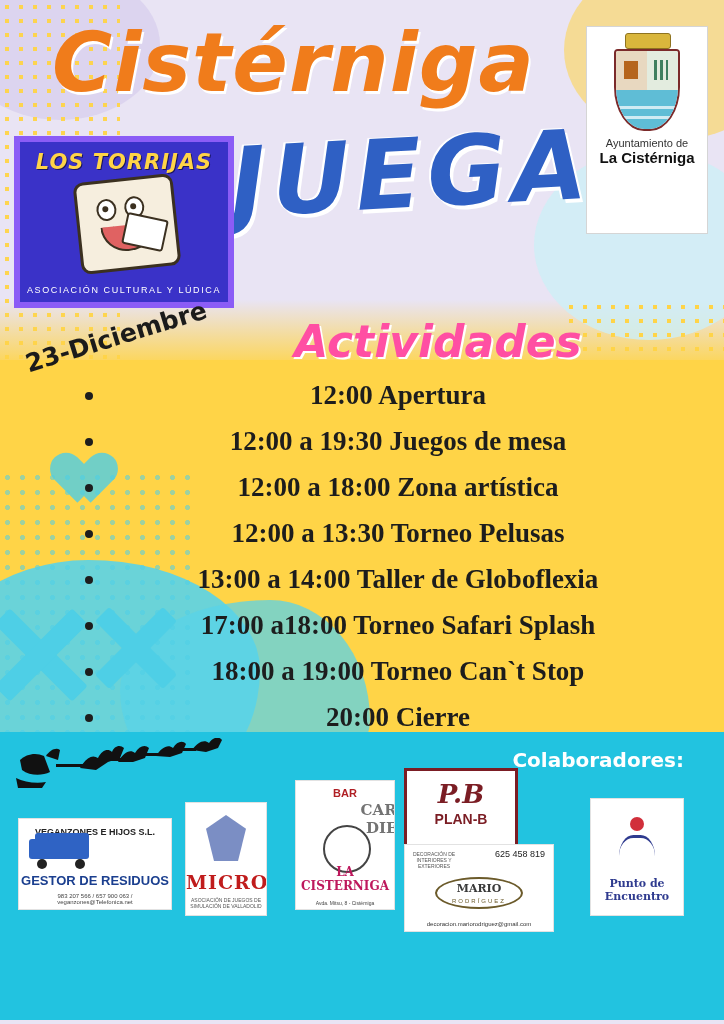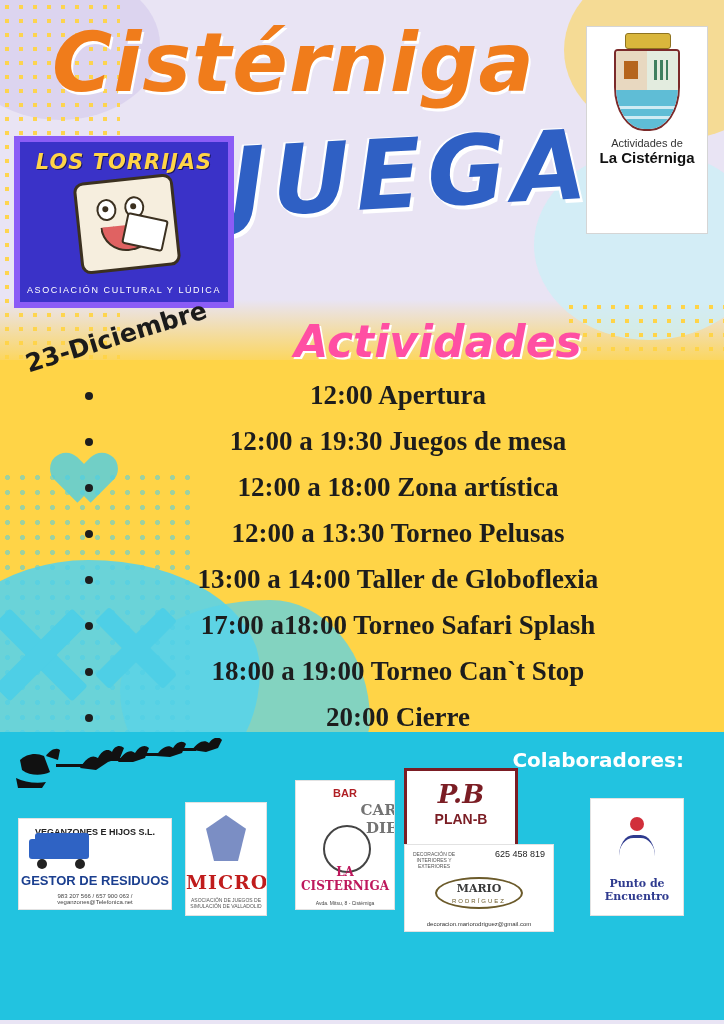--- a/index.html
+++ b/index.html
@@ -496,21 +496,21 @@
       <div class="q q1"></div>
       <div class="q q2"></div>
       <div class="q q3"></div>
       <div class="q q4"></div>
       <div class="tower"></div>
       <div class="bars"></div>
       <div class="wave w2"></div>
       <div class="wave"></div>
     </div>
     <div class="crown"></div>
-    <div class="ay-l1">Actividades de</div>
+    <div class="ay-l1">Ayuntamiento de</div>
     <div class="ay-l2">La Cistérniga</div>
   </div>
 
   <div class="date-badge">23-Diciembre</div>
 
   <div class="actividades-title">Actividades</div>
   <ul class="activities">
     <li>12:00 Apertura</li>
     <li>12:00 a 19:30 Juegos de mesa</li>
     <li>12:00 a 18:00 Zona artística</li>

